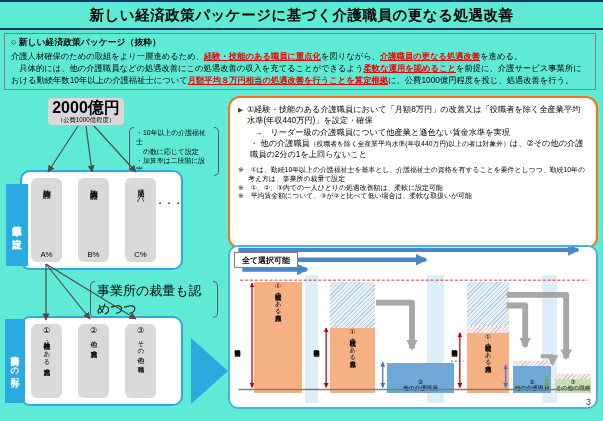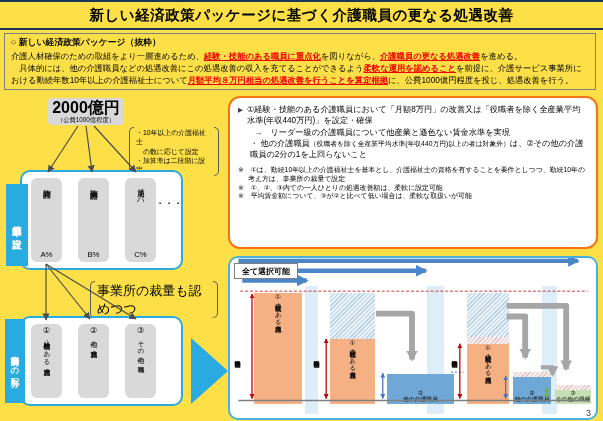--- a/index.html
+++ b/index.html
@@ -1,16 +1,16 @@
 <!DOCTYPE html>
 <html><head>
 <meta charset="utf-8">
 <style>
   html,body{margin:0;padding:0;background:#fff;}
-  .slide{position:relative;width:603px;height:421px;background:#fde047;overflow:hidden;
+  .slide{position:relative;width:603px;height:421px;background:#5eead4;overflow:hidden;
          font-family:"Liberation Sans","DejaVu Sans",sans-serif;color:#000;}
   
   .titlebar{position:absolute;left:0;top:0;width:100%;height:26px;
     border-top:2px solid #17365d;border-bottom:2px solid #17365d;
     display:flex;align-items:center;justify-content:center;}
   .titlebar .t{font-size:14.5px;font-weight:bold;letter-spacing:.5px;}
   
   .extract{position:absolute;left:4px;top:33px;width:592px;height:57px;box-sizing:border-box;
     border:1px solid #7f7f7f;padding:2px 6px;font-size:8.3px;line-height:1.45;}
   .extract .hd{font-weight:bold;font-size:8.8px;margin-bottom:1px;}
@@ -53,21 +53,21 @@
     font-size:8.2px;line-height:1.38;}
   .brow{display:flex;}
   .bmark{color:#404040;font-size:6.5px;margin:1.5px 4px 0 0;flex:none;}
   .bsub{padding-left:16px;}
   .bitem{padding-left:12px;}
   .updn{color:#c00000;font-weight:bold;}
   .smallp{font-size:6.8px;}
   .bnote{font-size:6.9px;padding-left:10px;text-indent:-10px;line-height:1.3;}
   .mt{margin-top:5px;} .mt2{margin-top:5px;}
   
-  .chartp{position:absolute;left:228px;top:256px;width:370px;height:164px;box-sizing:border-box;
+  .chartp{position:absolute;left:228px;top:245px;width:370px;height:164px;box-sizing:border-box;
     border:2px solid #4ab0e0;border-radius:10px;background:#fff;overflow:hidden;}
   .strip{position:absolute;top:28px;height:128px;background:#ddeef8;}
   .selbox{position:absolute;left:4px;top:5px;width:62px;height:14px;background:#fff;border:1px solid #7f7f7f;
     display:flex;align-items:center;justify-content:center;font-size:8px;font-weight:bold;z-index:10;}
   .csvg{position:absolute;left:0;top:0;width:100%;height:100%;z-index:6;pointer-events:none;}
   .bar{position:absolute;box-sizing:border-box;z-index:2;}
   .orange{background:#f5b183;}
   .blue{background:#6fa8d6;}
   .green{background:#c6e0b4;}
   .hatch{background:repeating-linear-gradient(135deg,#b9cfe4 0px,#b9cfe4 1px,#e9f1f8 1px,#e9f1f8 3px);}

